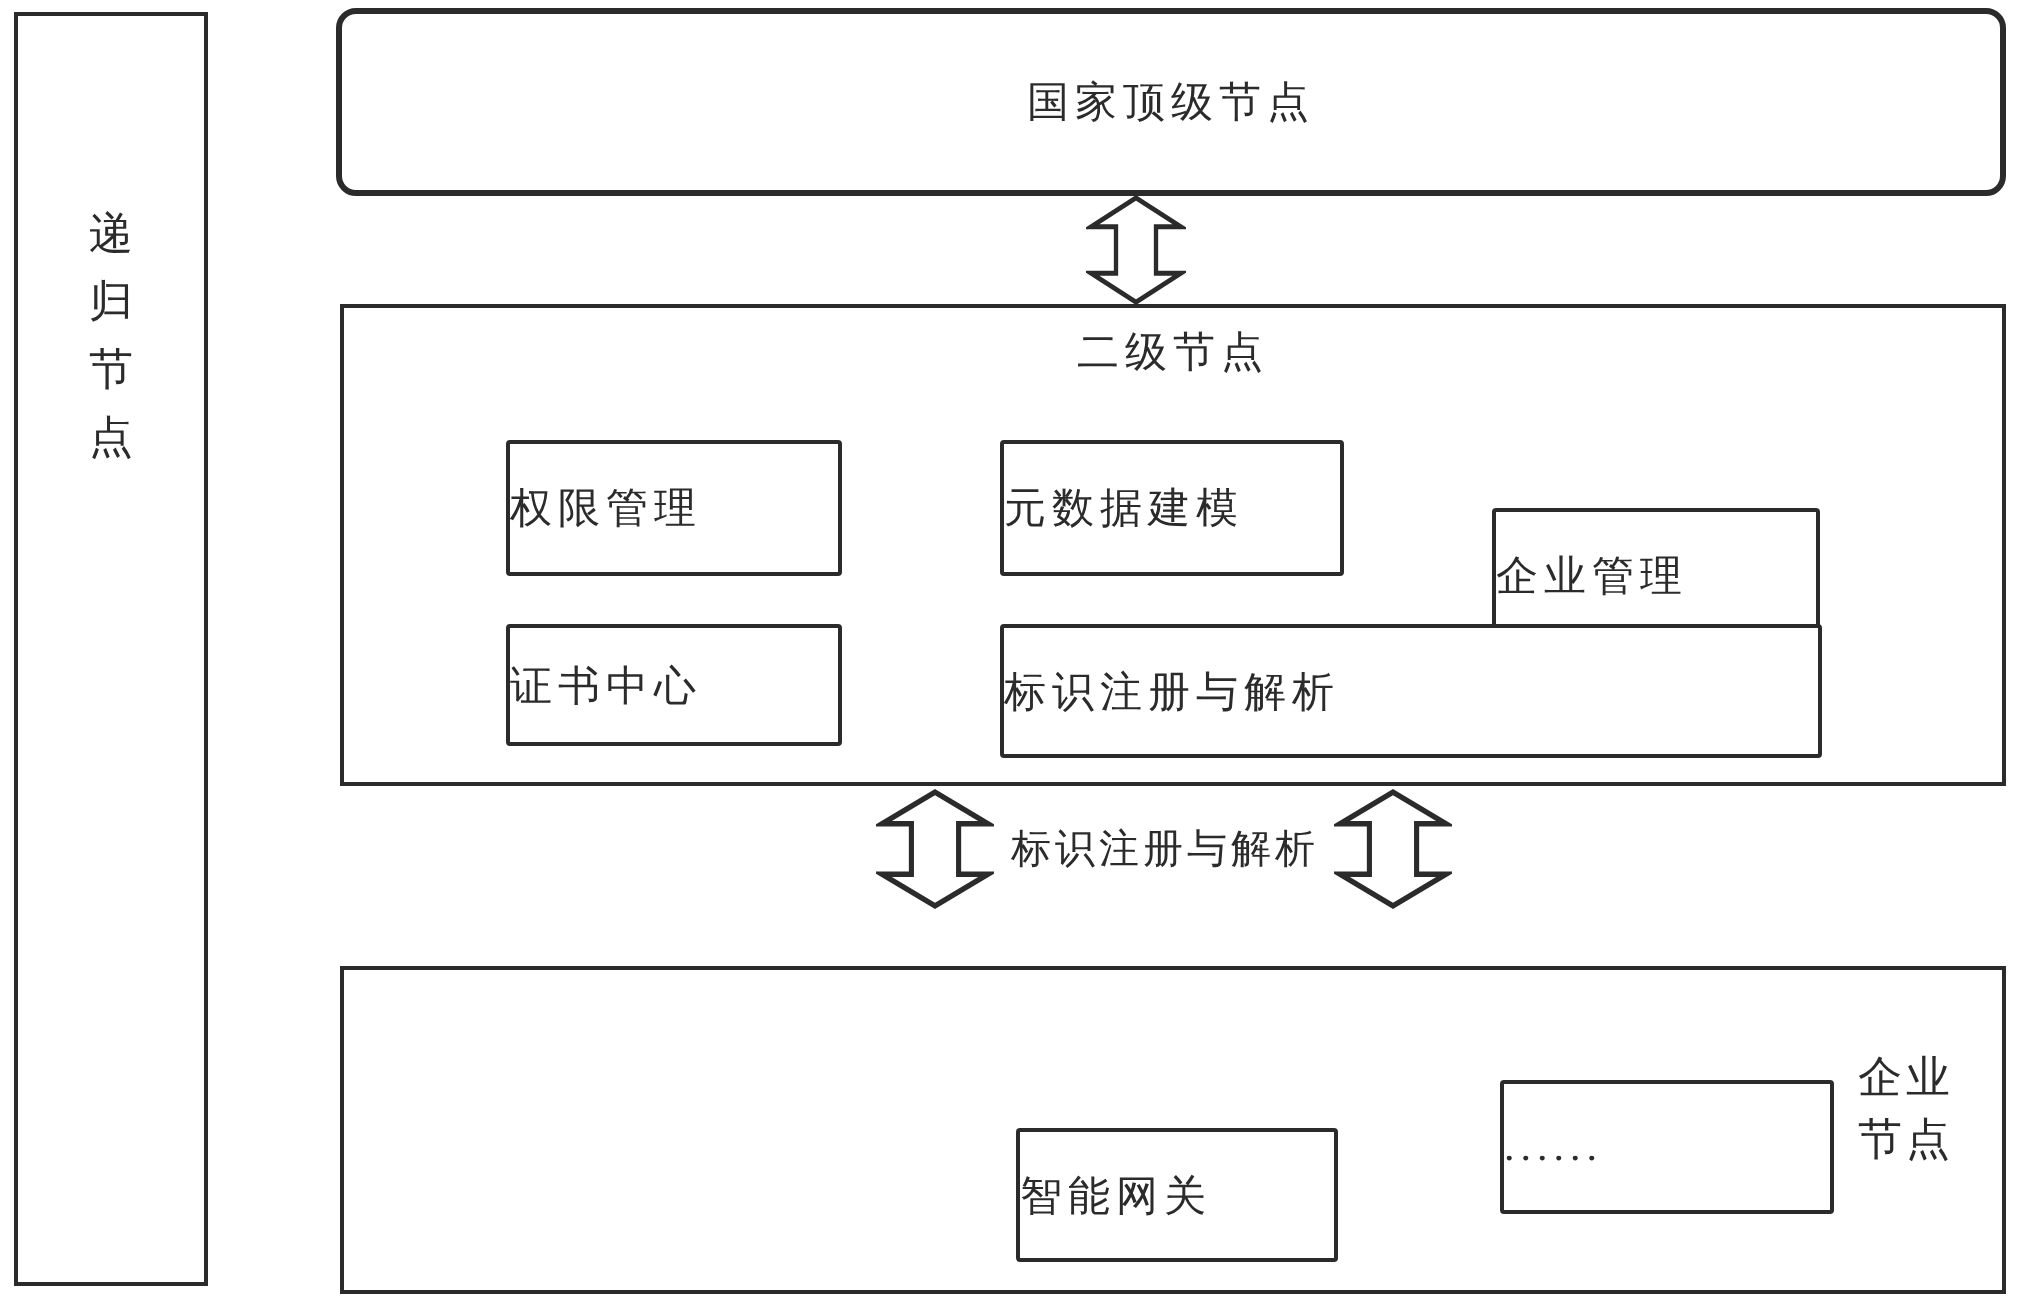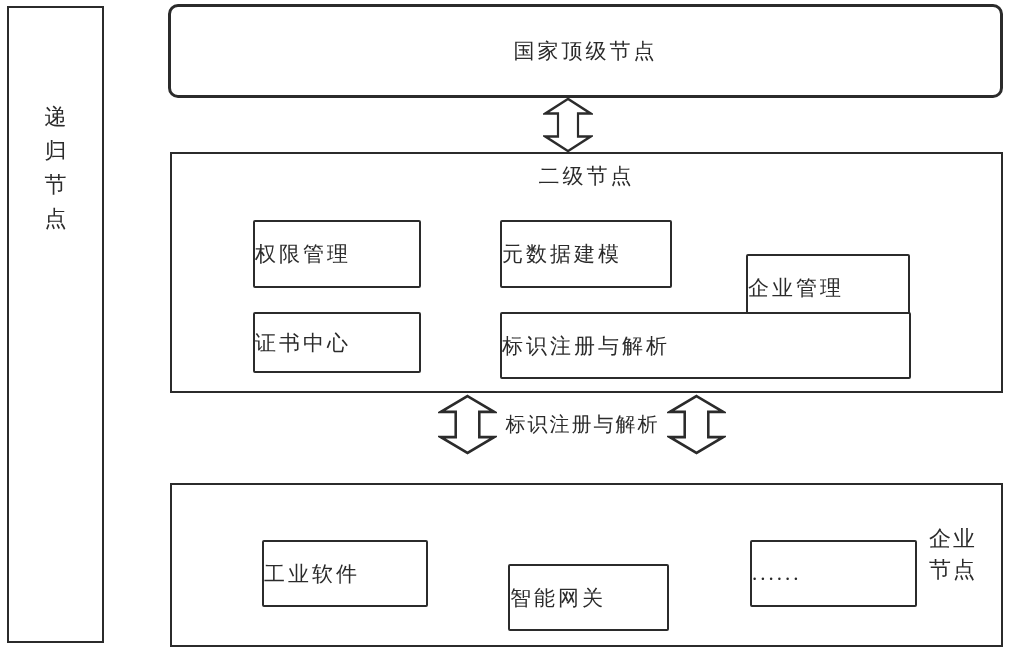--- a/index.html
+++ b/index.html
@@ -135,23 +135,20 @@
   </svg>
 
   <div class="abs link-label" style="left:495px; top:411px; width:175px;">标识注册与解析</div>
 
 
   <div class="abs container" style="left:170px; top:483px; width:833px; height:164px;">
     <div class="two-line-label" style="position:absolute; right:10px; top:38px; width:62px;">企业
 节点</div>
   </div>
 
-  <div class="abs module" style="left:262px; top:540px; width:166px; height:67px;">
-    <span>工业软件</span>
-  </div>
   <div class="abs module" style="left:508px; top:564px; width:161px; height:67px;">
     <span>智能网关</span>
   </div>
   <div class="abs module" style="left:750px; top:540px; width:167px; height:67px;">
     <span>......</span>
   </div>
 
 </div>
 
 </body></html>

